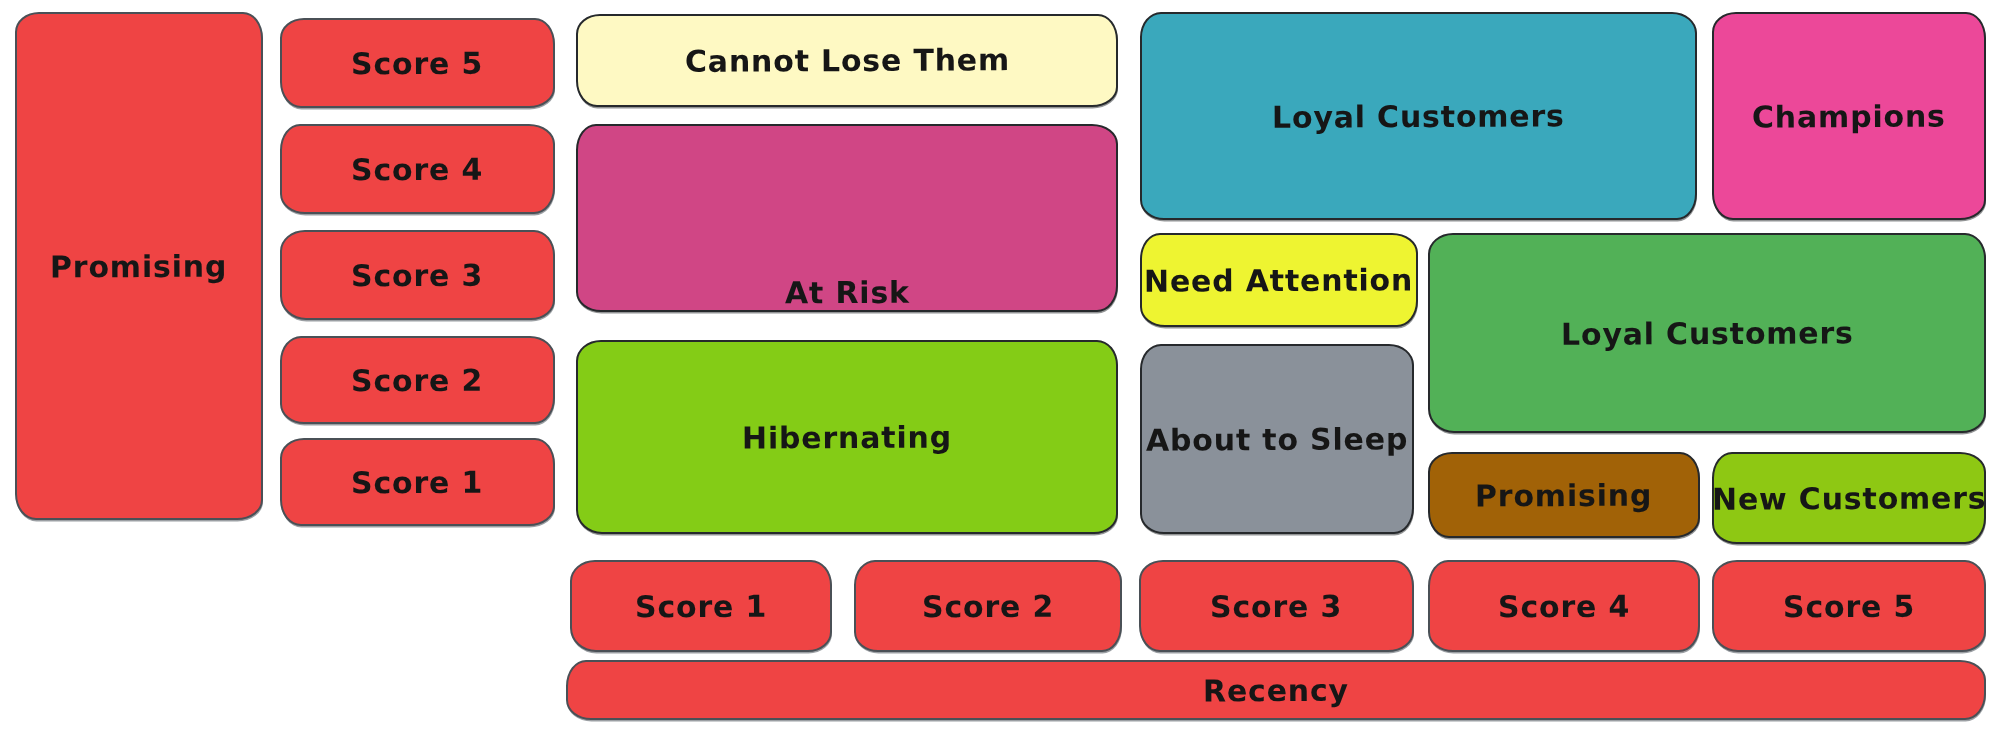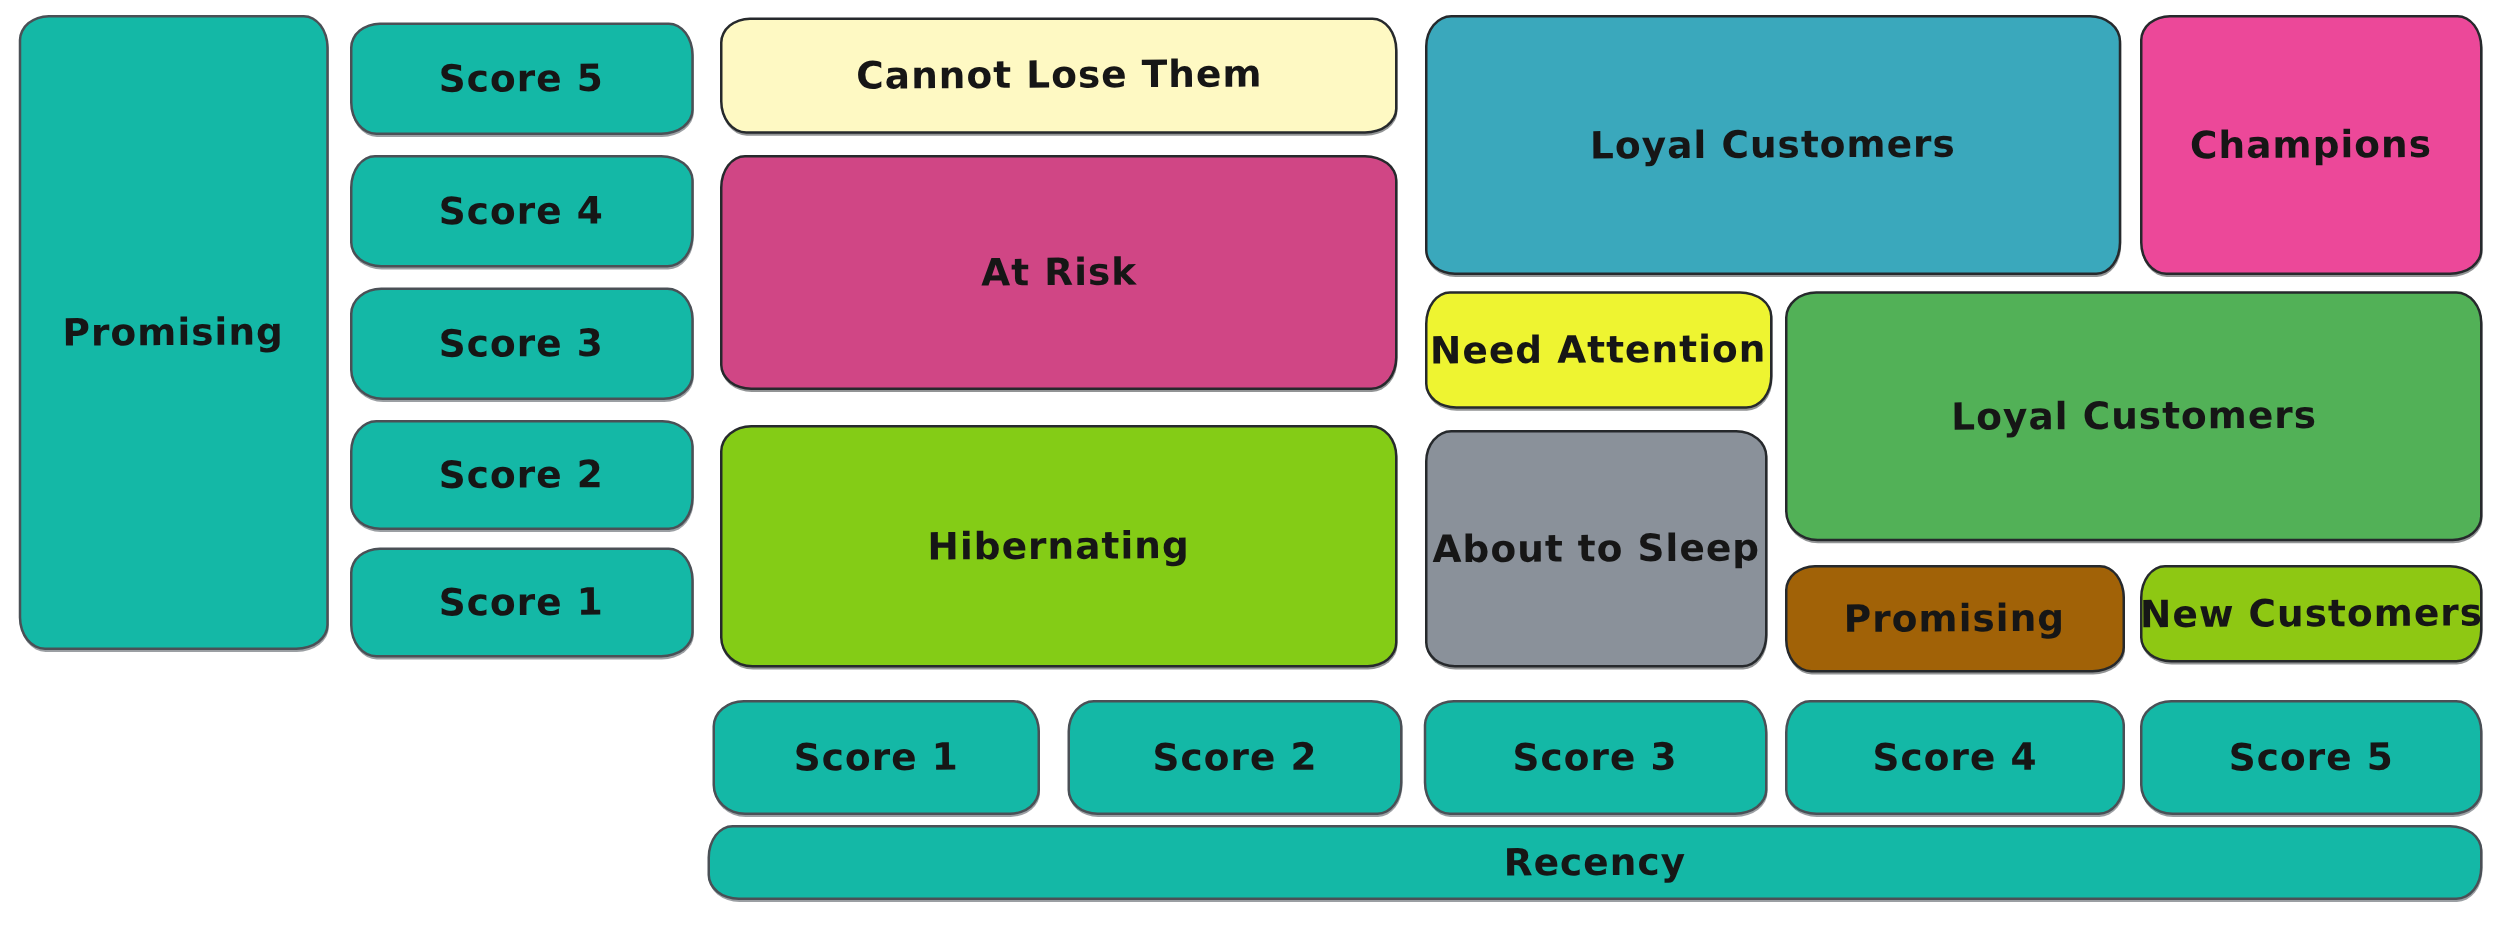--- a/index.html
+++ b/index.html
@@ -15,21 +15,21 @@
     font-family: "DejaVu Sans", "Liberation Sans", sans-serif;
     overflow: hidden;
   }
   .box {
     position: absolute;
     display: flex;
     align-items: center;
     justify-content: center;
     box-sizing: border-box;
     border: 2.5px solid #2f3438;
-    background: #14b8a6;
+    background: #ef4444;
   }
   .axis-box {
     border-color: #4a5056;
     box-shadow: 0.5px 2px 0 -0.5px rgba(73, 80, 87, 0.55);
   }
   .seg-box {
     border-color: #26292c;
     box-shadow: 0.5px 2px 0 -0.5px rgba(38, 41, 44, 0.5);
   }
   .lbl {
@@ -62,21 +62,21 @@
         <span class="lbl">Score 2</span>
       </div>
       <div class="box axis-box" style="left: 280px; top: 438px; width: 275px; height: 88px; border-radius: 24px 20px 26px 21px / 20px 26px;">
         <span class="lbl">Score 1</span>
       </div>
     </div>
   <div id="segments">
       <div class="box seg-box" style="left: 576px; top: 14px; width: 542px; height: 93px; border-radius: 24px 20px 26px 21px / 20px 26px; background: #fef9c3;">
         <span class="lbl">Cannot Lose Them</span>
       </div>
-      <div class="box seg-box" style="left: 576px; top: 124px; width: 542px; height: 188px; border-radius: 20px 26px 21px 25px / 26px 20px; background: rgb(208, 70, 133);">
+      <div class="box seg-box" style="left: 576px; top: 124px; width: 542px; height: 188px; border-radius: 20px 26px 21px 25px / 26px 20px; background: rgb(208, 70, 133); align-items: flex-end;">
         <span class="lbl">At Risk</span>
       </div>
       <div class="box seg-box" style="left: 576px; top: 340px; width: 542px; height: 194px; border-radius: 25px 21px 24px 26px / 21px 25px 20px 24px; background: #84cc16;">
         <span class="lbl">Hibernating</span>
       </div>
       <div class="box seg-box" style="left: 1140px; top: 12px; width: 557px; height: 208px; border-radius: 21px 25px 20px 24px / 25px 21px 26px 20px; background: rgb(58, 168, 188);">
         <span class="lbl">Loyal Customers</span>
       </div>
       <div class="box seg-box" style="left: 1712px; top: 12px; width: 274px; height: 208px; border-radius: 24px 20px 26px 21px / 20px 26px; background: #ec4899;">
         <span class="lbl">Champions</span>
@@ -86,21 +86,21 @@
       </div>
       <div class="box seg-box" style="left: 1428px; top: 233px; width: 558px; height: 200px; border-radius: 25px 21px 24px 26px / 21px 25px 20px 24px; background: rgb(82, 177, 87);">
         <span class="lbl">Loyal Customers</span>
       </div>
       <div class="box seg-box" style="left: 1140px; top: 344px; width: 274px; height: 190px; border-radius: 21px 25px 20px 24px / 25px 21px 26px 20px; background: rgb(138, 145, 154);">
         <span class="lbl">About to Sleep</span>
       </div>
       <div class="box seg-box" style="left: 1428px; top: 452px; width: 272px; height: 86px; border-radius: 24px 20px 26px 21px / 20px 26px; background: #a16207;">
         <span class="lbl">Promising</span>
       </div>
-      <div class="box seg-box" style="left: 1712px; top: 452px; width: 274px; height: 78px; border-radius: 20px 26px 21px 25px / 26px 20px; background: rgb(142, 200, 19);">
+      <div class="box seg-box" style="left: 1712px; top: 452px; width: 274px; height: 92px; border-radius: 20px 26px 21px 25px / 26px 20px; background: rgb(142, 200, 19);">
         <span class="lbl">New Customers</span>
       </div>
     </div>
   <div id="x-scores">
       <div class="box axis-box" style="left: 570px; top: 560px; width: 262px; height: 92px; border-radius: 25px 21px 24px 26px / 21px 25px 20px 24px;">
         <span class="lbl">Score 1</span>
       </div>
       <div class="box axis-box" style="left: 854px; top: 560px; width: 268px; height: 92px; border-radius: 21px 25px 20px 24px / 25px 21px 26px 20px;">
         <span class="lbl">Score 2</span>
       </div>

